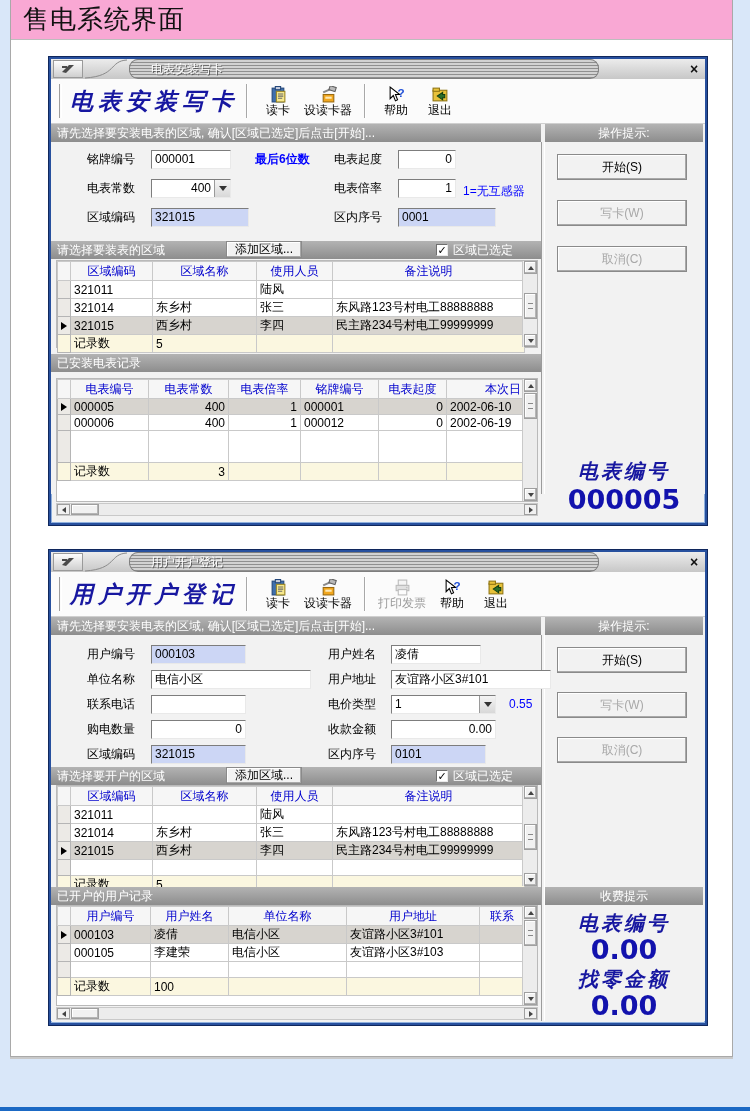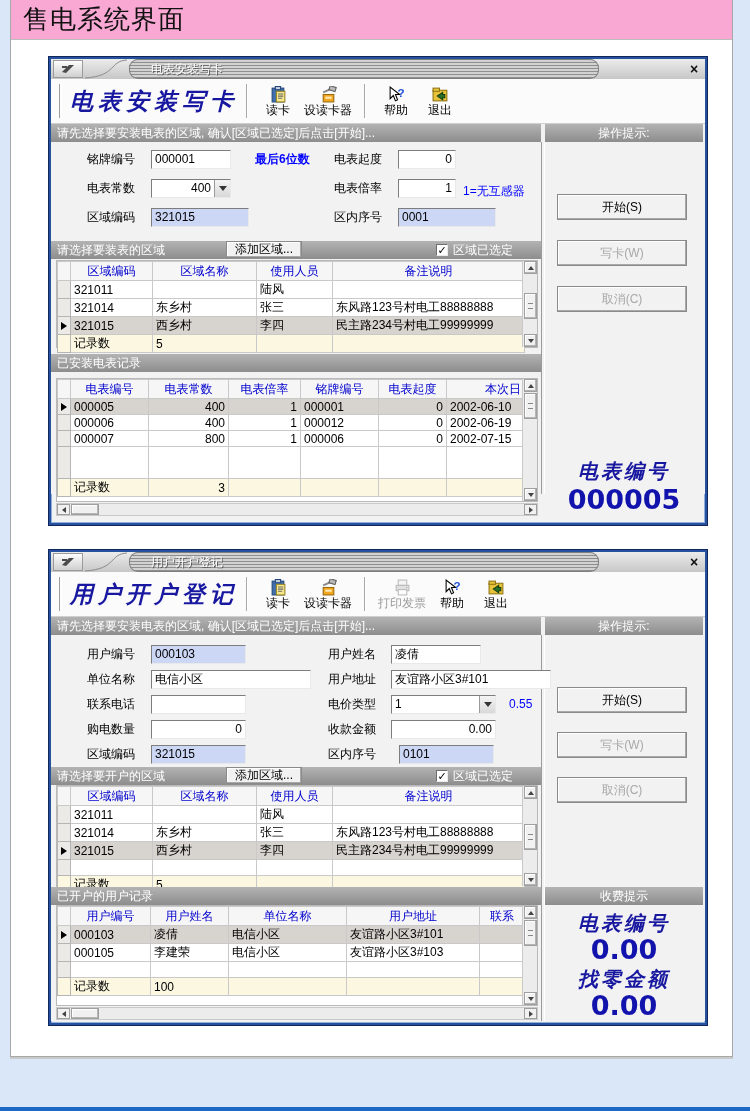--- a/index.html
+++ b/index.html
@@ -110,21 +110,21 @@
   }
   .tri-down { width:0; height:0; border-left:4px solid transparent; border-right:4px solid transparent; border-top:5px solid #333; }
 
   .btn {
     position:absolute; font-size:12px; color:#000; background:#f2f2f2;
     border:1px solid #8a8a8a;
     box-shadow:inset -1px -1px 0 #a9a9a9, inset 1px 1px 0 #ffffff;
     display:flex; align-items:center; justify-content:center; cursor:default;
   }
   .btn.disabled { color:#a8a8a8; }
-  .ops-btn { left:506px; width:130px; height:26px;margin-top:40px; }
+  .ops-btn { left:506px; width:130px; height:26px; }
 
   .mini-btn { position:absolute; height:17px; font-size:12px; padding:0 8px;
     background:#f2f2f2; border:1px solid #8a8a8a;
     box-shadow:inset -1px -1px 0 #a9a9a9, inset 1px 1px 0 #ffffff;
     line-height:15px; color:#000; }
 
   .chk { position:absolute; width:12px; height:12px; background:#fff;
     border:1px solid; border-color:#6f6f6f #e9e9e9 #e9e9e9 #6f6f6f;
     font-size:11px; line-height:11px; font-weight:bold; color:#000; text-align:center; }
   .chk::after { content:"✓"; }
@@ -374,29 +374,20 @@
           <tr>
             <td class="ind"></td>
             <td>000006</td>
                 <td class="num">400</td>
             <td class="num">1</td>
                 <td>000012</td>
             <td class="num">0</td>
                 <td>2002-06-19</td>
           </tr>
           <tr>
-            <td class="ind"></td>
-            <td>000007</td>
-                <td class="num">800</td>
-            <td class="num">1</td>
-                <td>000006</td>
-            <td class="num">0</td>
-                <td>2002-07-15</td>
-          </tr>
-          <tr>
             <td class="ind" style="height:32px;"></td>
                 <td></td>
                 <td></td>
                 <td></td>
                 <td></td>
                 <td></td>
                 <td></td>
           </tr>
           <tr class="footer">
             <td class="ind"></td>
@@ -542,21 +533,21 @@
       <span class="hint" style="left:458px; top:78px;">0.55</span>
 
       <span class="f-label" style="left:36px; top:103px;">购电数量</span>
       <div class="inp num" style="left:100px; top:103px; width:95px;">0</div>
       <span class="f-label" style="left:277px; top:103px;">收款金额</span>
       <div class="inp num" style="left:340px; top:103px; width:105px;">0.00</div>
 
       <span class="f-label" style="left:36px; top:128px;">区域编码</span>
       <div class="inp lav" style="left:100px; top:128px; width:95px;">321015</div>
       <span class="f-label" style="left:277px; top:128px;">区内序号</span>
-      <div class="inp lav" style="left:348px; top:128px; width:95px;">0101</div>
+      <div class="inp lav" style="left:340px; top:128px; width:95px;">0101</div>
 
       <div class="gray-bar bar-left" style="top:150px;">
         <span>请选择要开户的区域</span>
       </div>
       <div class="mini-btn" style="left:175px; top:150px;">添加区域...</div>
       <span class="chk" style="left:385px; top:153px;"></span>
       <span class="chk-label" style="left:402px; top:150px;">区域已选定</span>
 
       <div class="tablewrap" style="top:168px; height:102px;">
         <table class="grid">

